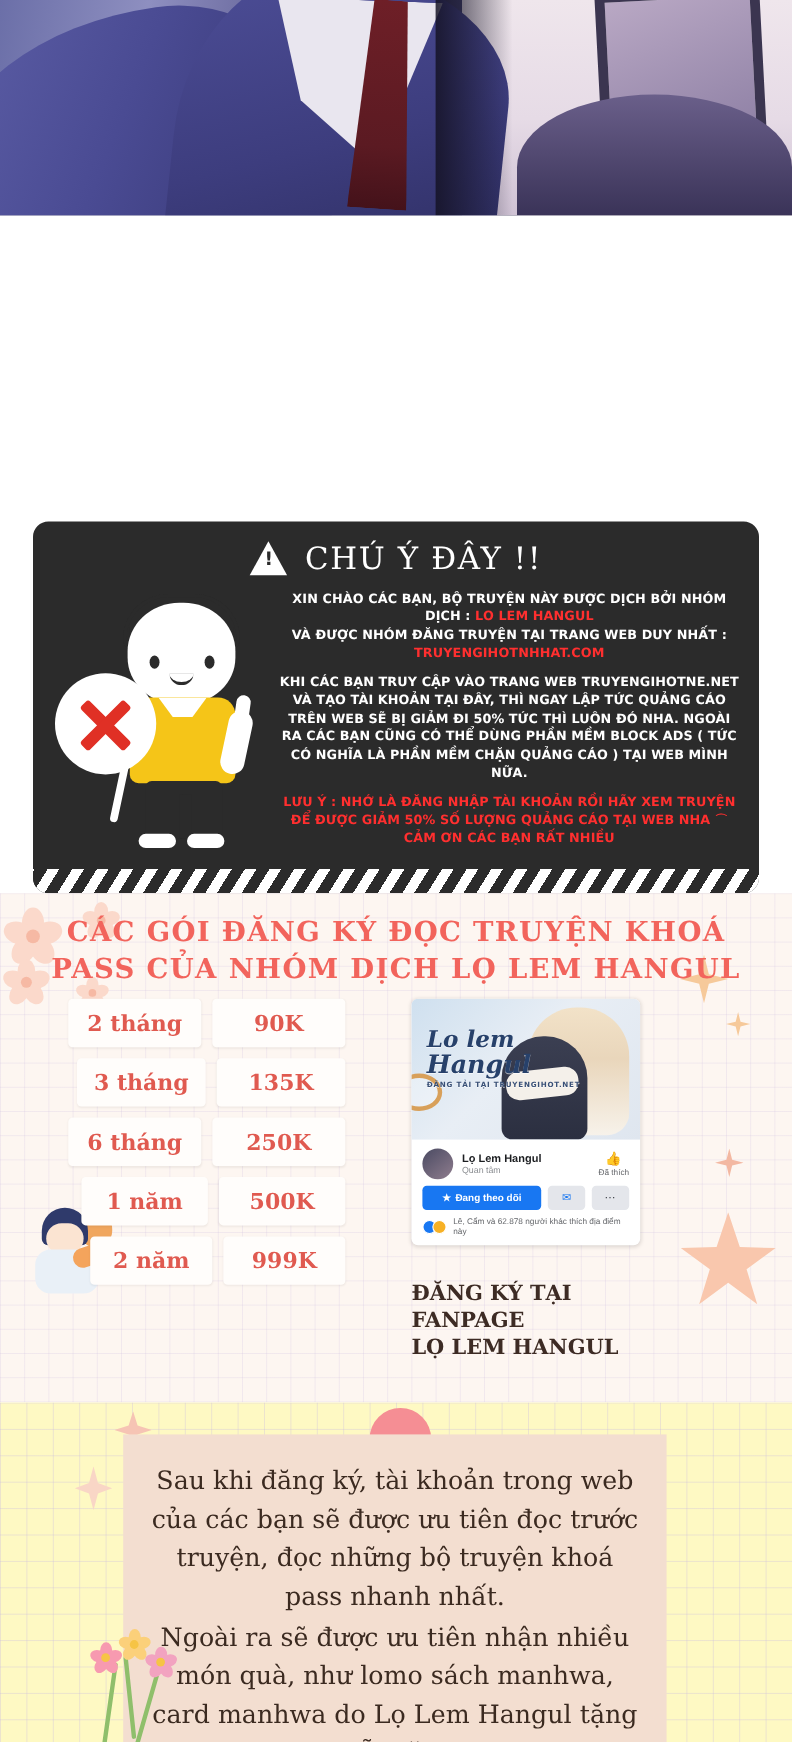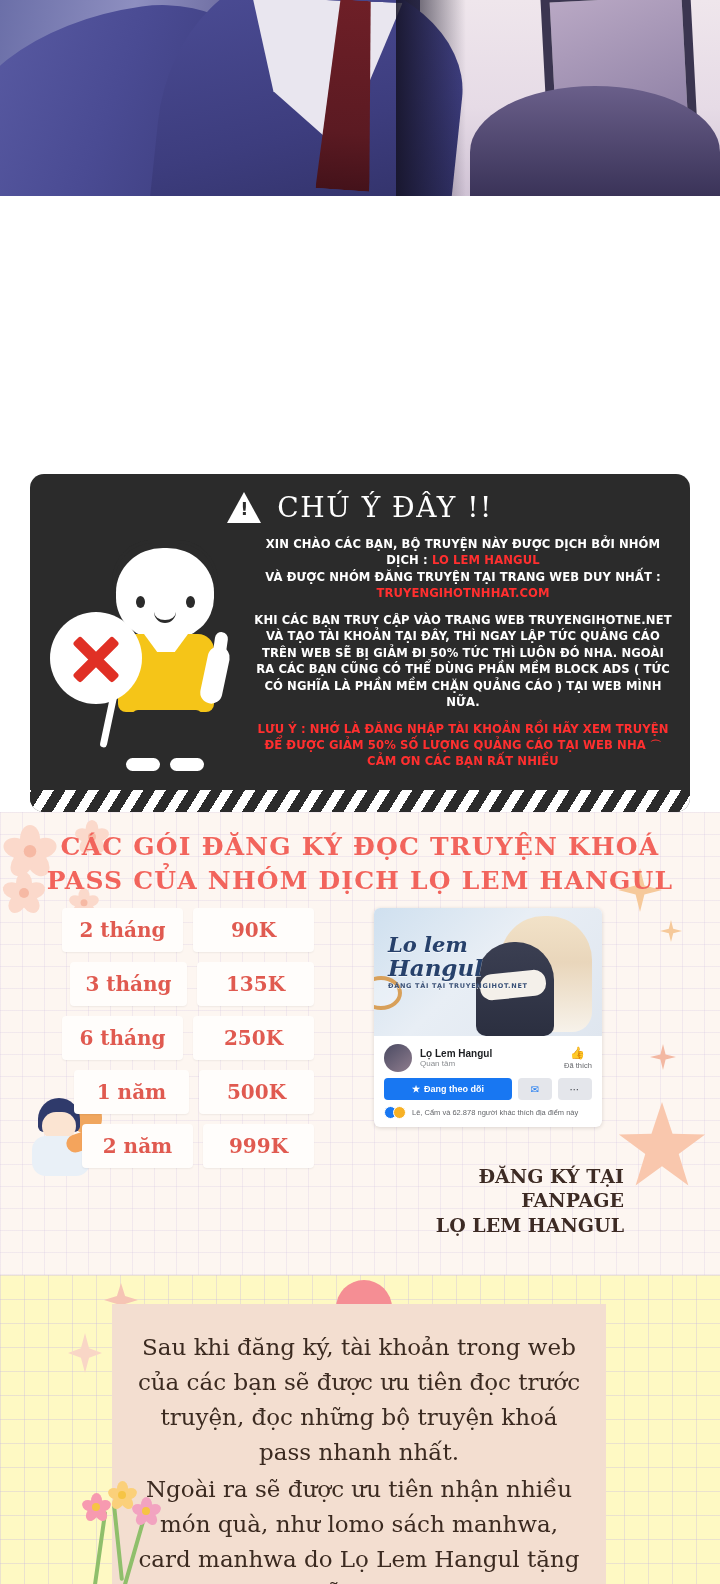--- a/index.html
+++ b/index.html
@@ -318,21 +318,21 @@
     box-shadow: 0 1px 2px rgba(0,0,0,.06);
   }
   .price-row.r2 { margin-left: 8px; }
   .price-row.r4 { margin-left: 12px; }
   .price-row.r5 { margin-left: 20px; }
 
   
   .fan-card {
     position: absolute;
     left: 374px; top: 96px;
-    width: 228px;
+    width: 208px;
     background: #ffffff;
     border-radius: 6px;
     overflow: hidden;
     box-shadow: 0 1px 4px rgba(0,0,0,.14);
   }
   .fan-cover {
     position: relative;
     height: 128px;
     background: linear-gradient(135deg, #cfe0ef 0%, #e8eef5 45%, #dfe6ef 100%);
     overflow: hidden;
@@ -470,21 +470,21 @@
     font-size: 7.5px;
     color: #65676b;
     font-family: "Liberation Sans", sans-serif;
     line-height: 1.2;
   }
 
   .fan-caption {
     position: absolute;
     left: 374px; top: 352px;
     width: 250px;
-    text-align: right;
+    text-align: left;
     color: #3d2b24;
     font-size: 19px;
     font-weight: bold;
     line-height: 1.28;
     font-family: "DejaVu Serif", serif;
   }
 
   
   .flower {
     position: absolute;

